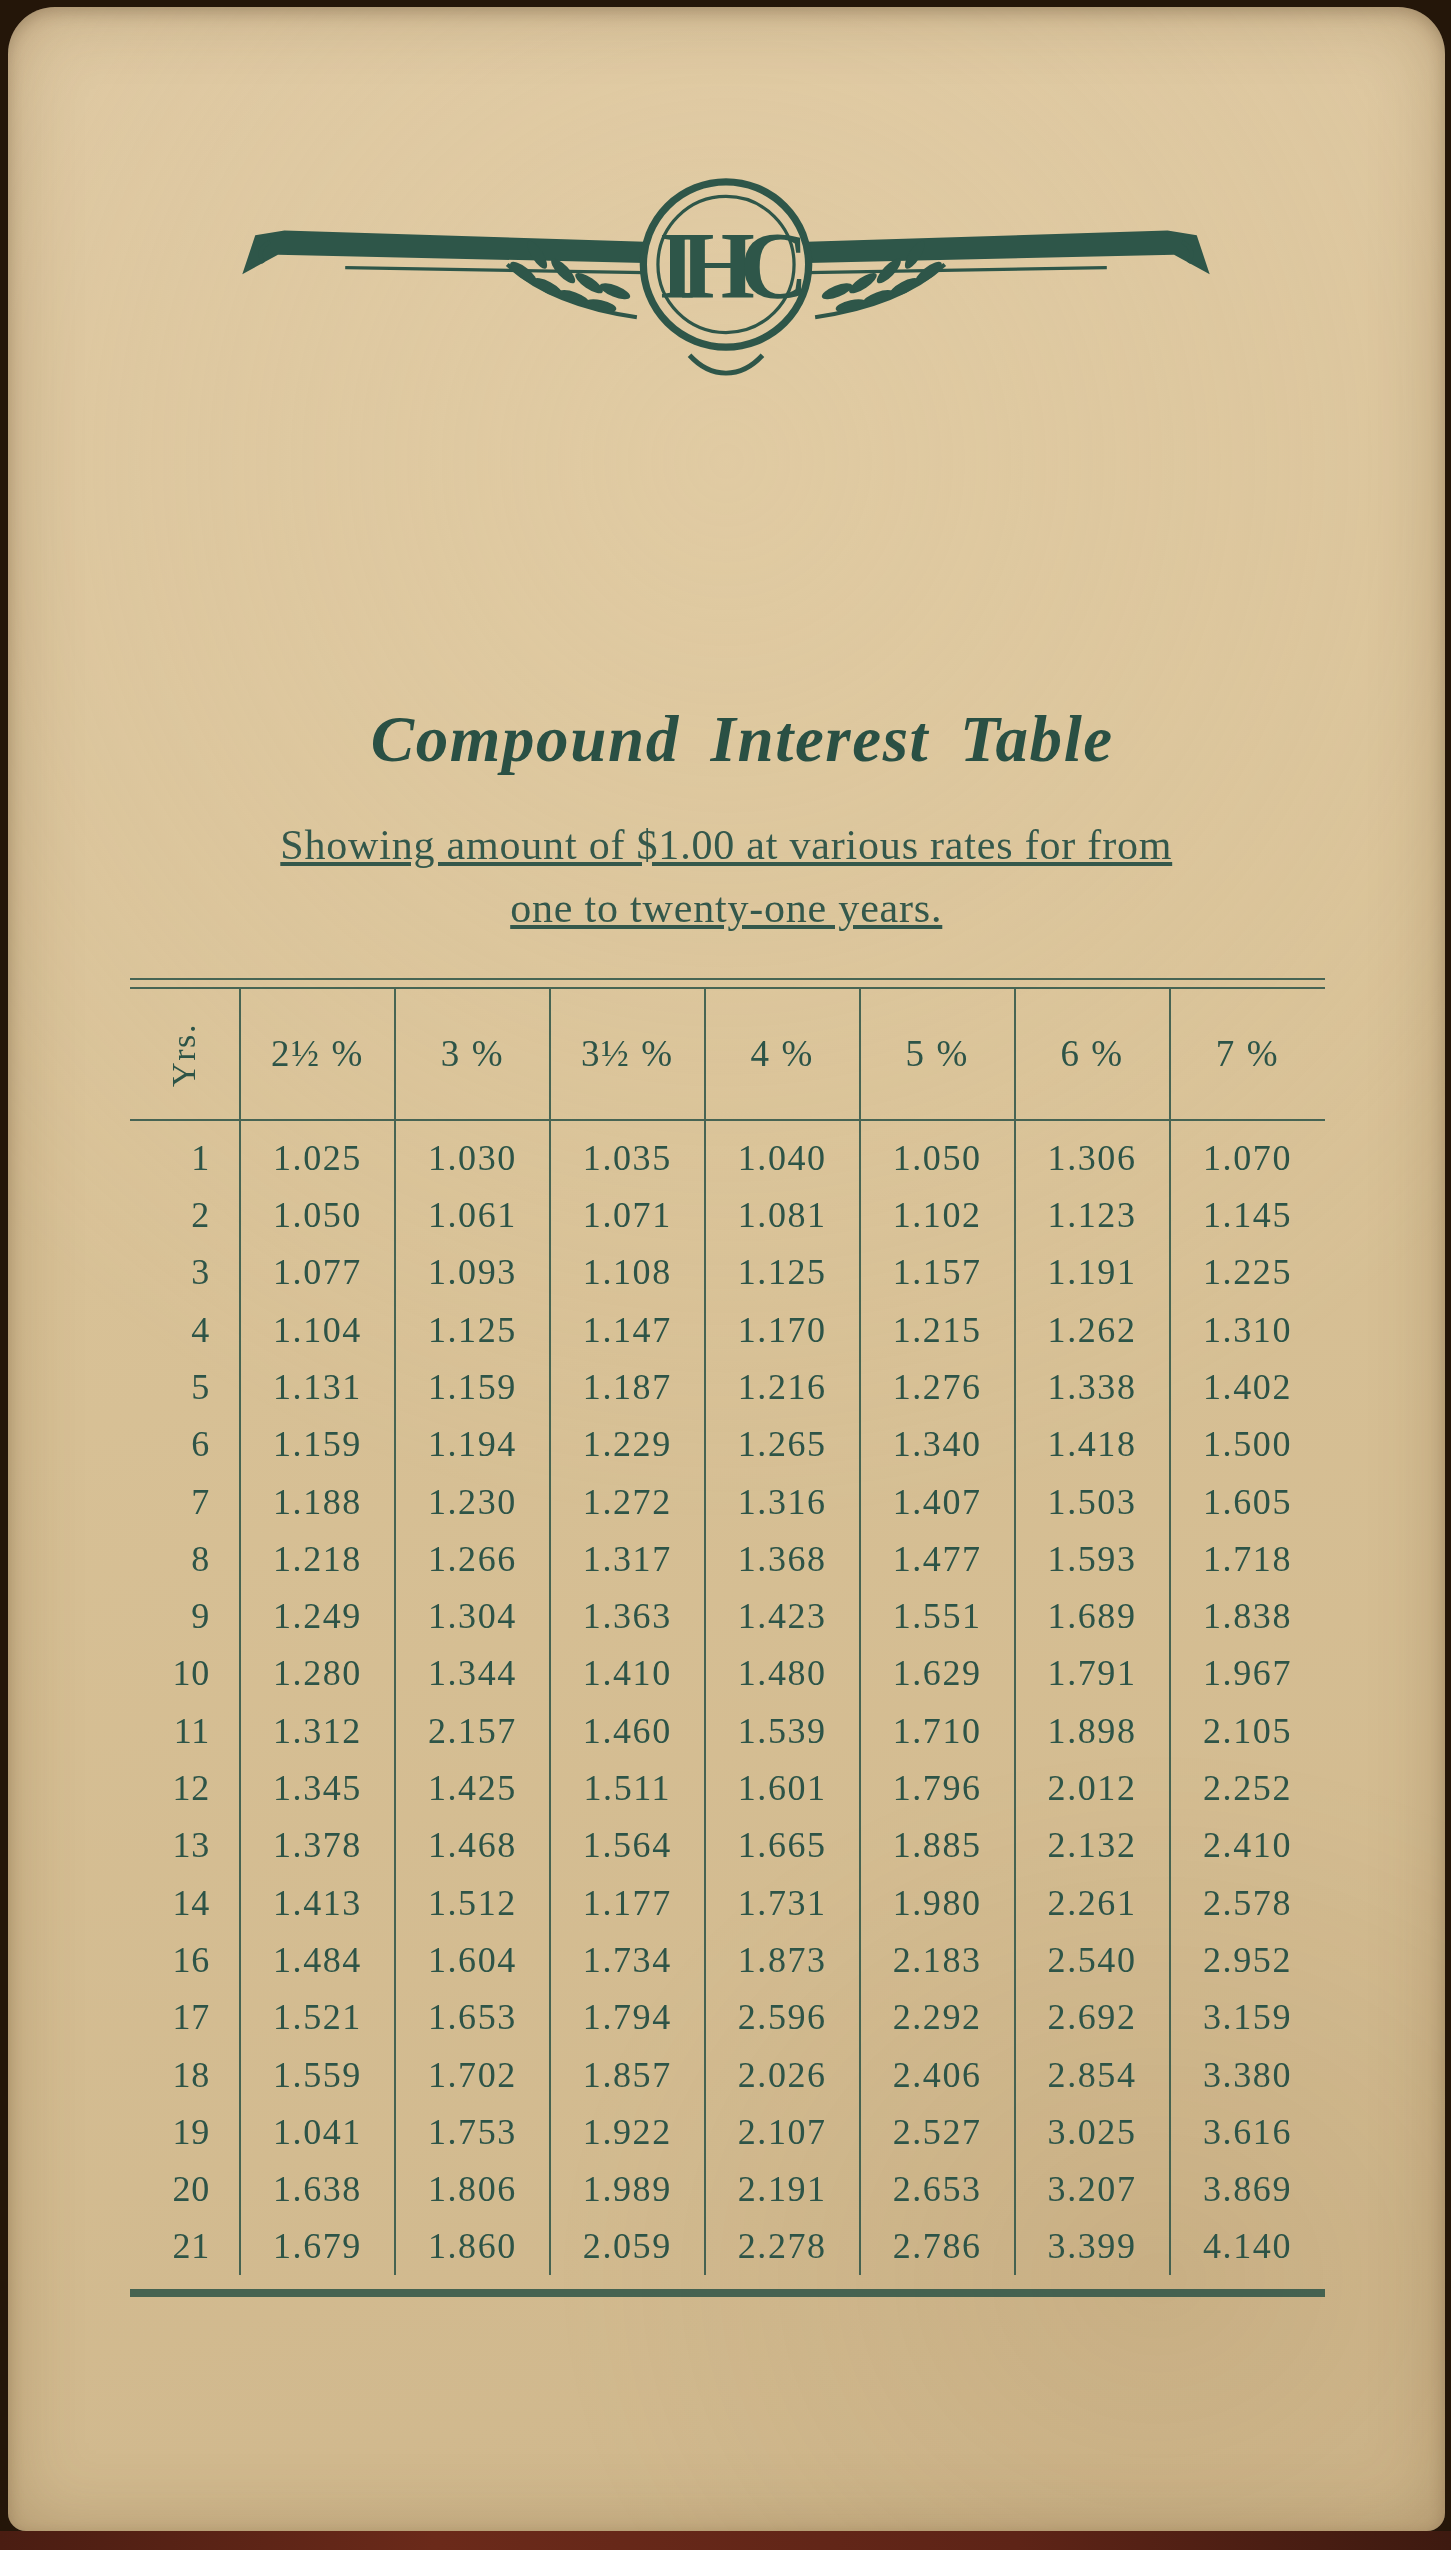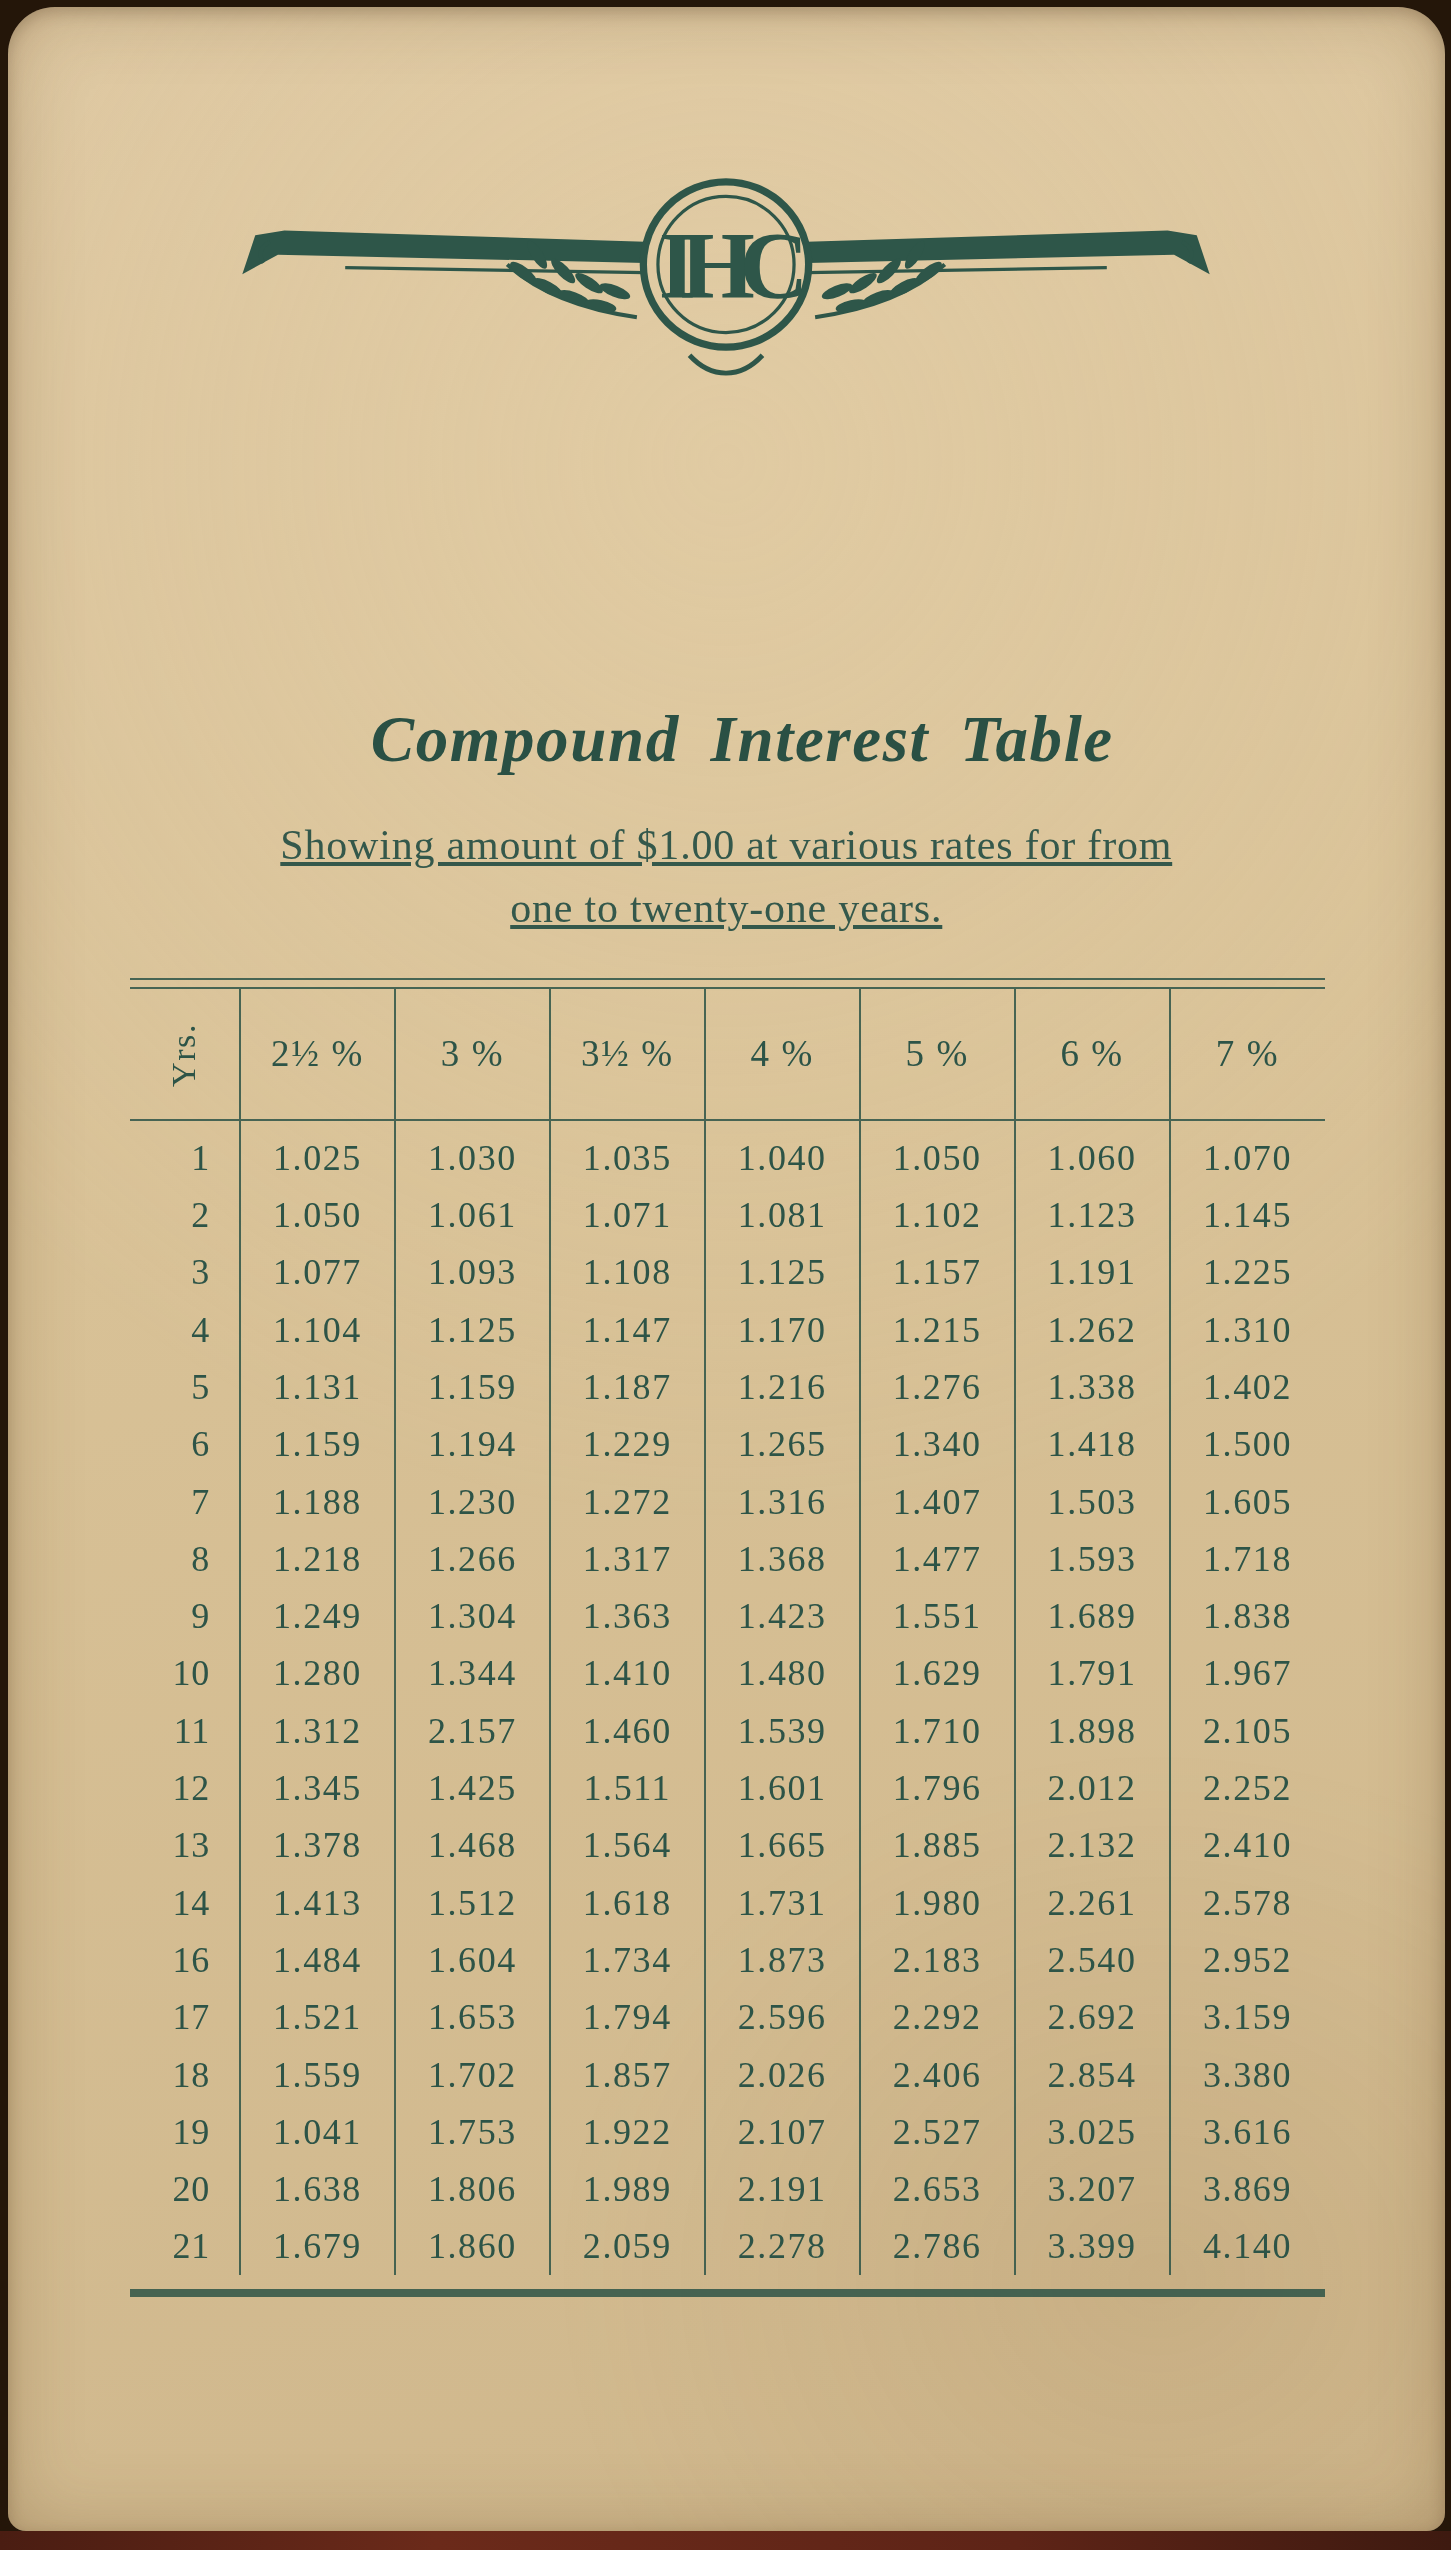--- a/index.html
+++ b/index.html
@@ -197,21 +197,21 @@
         </thead>
         <tbody>
 
         <tr>
               <td class="yr">1</td>
               <td>1.025</td>
               <td>1.030</td>
               <td>1.035</td>
               <td>1.040</td>
               <td>1.050</td>
-              <td>1.060</td>
+              <td>1.306</td>
               <td>1.070</td>
             </tr>
             <tr>
               <td class="yr">2</td>
               <td>1.050</td>
               <td>1.061</td>
               <td>1.071</td>
               <td>1.081</td>
               <td>1.102</td>
               <td>1.123</td>
@@ -324,21 +324,21 @@
               <td>1.564</td>
               <td>1.665</td>
               <td>1.885</td>
               <td>2.132</td>
               <td>2.410</td>
             </tr>
             <tr>
               <td class="yr">14</td>
               <td>1.413</td>
               <td>1.512</td>
-              <td>1.618</td>
+              <td>1.177</td>
               <td>1.731</td>
               <td>1.980</td>
               <td>2.261</td>
               <td>2.578</td>
             </tr>
             <tr>
               <td class="yr">16</td>
               <td>1.484</td>
               <td>1.604</td>
               <td>1.734</td>

